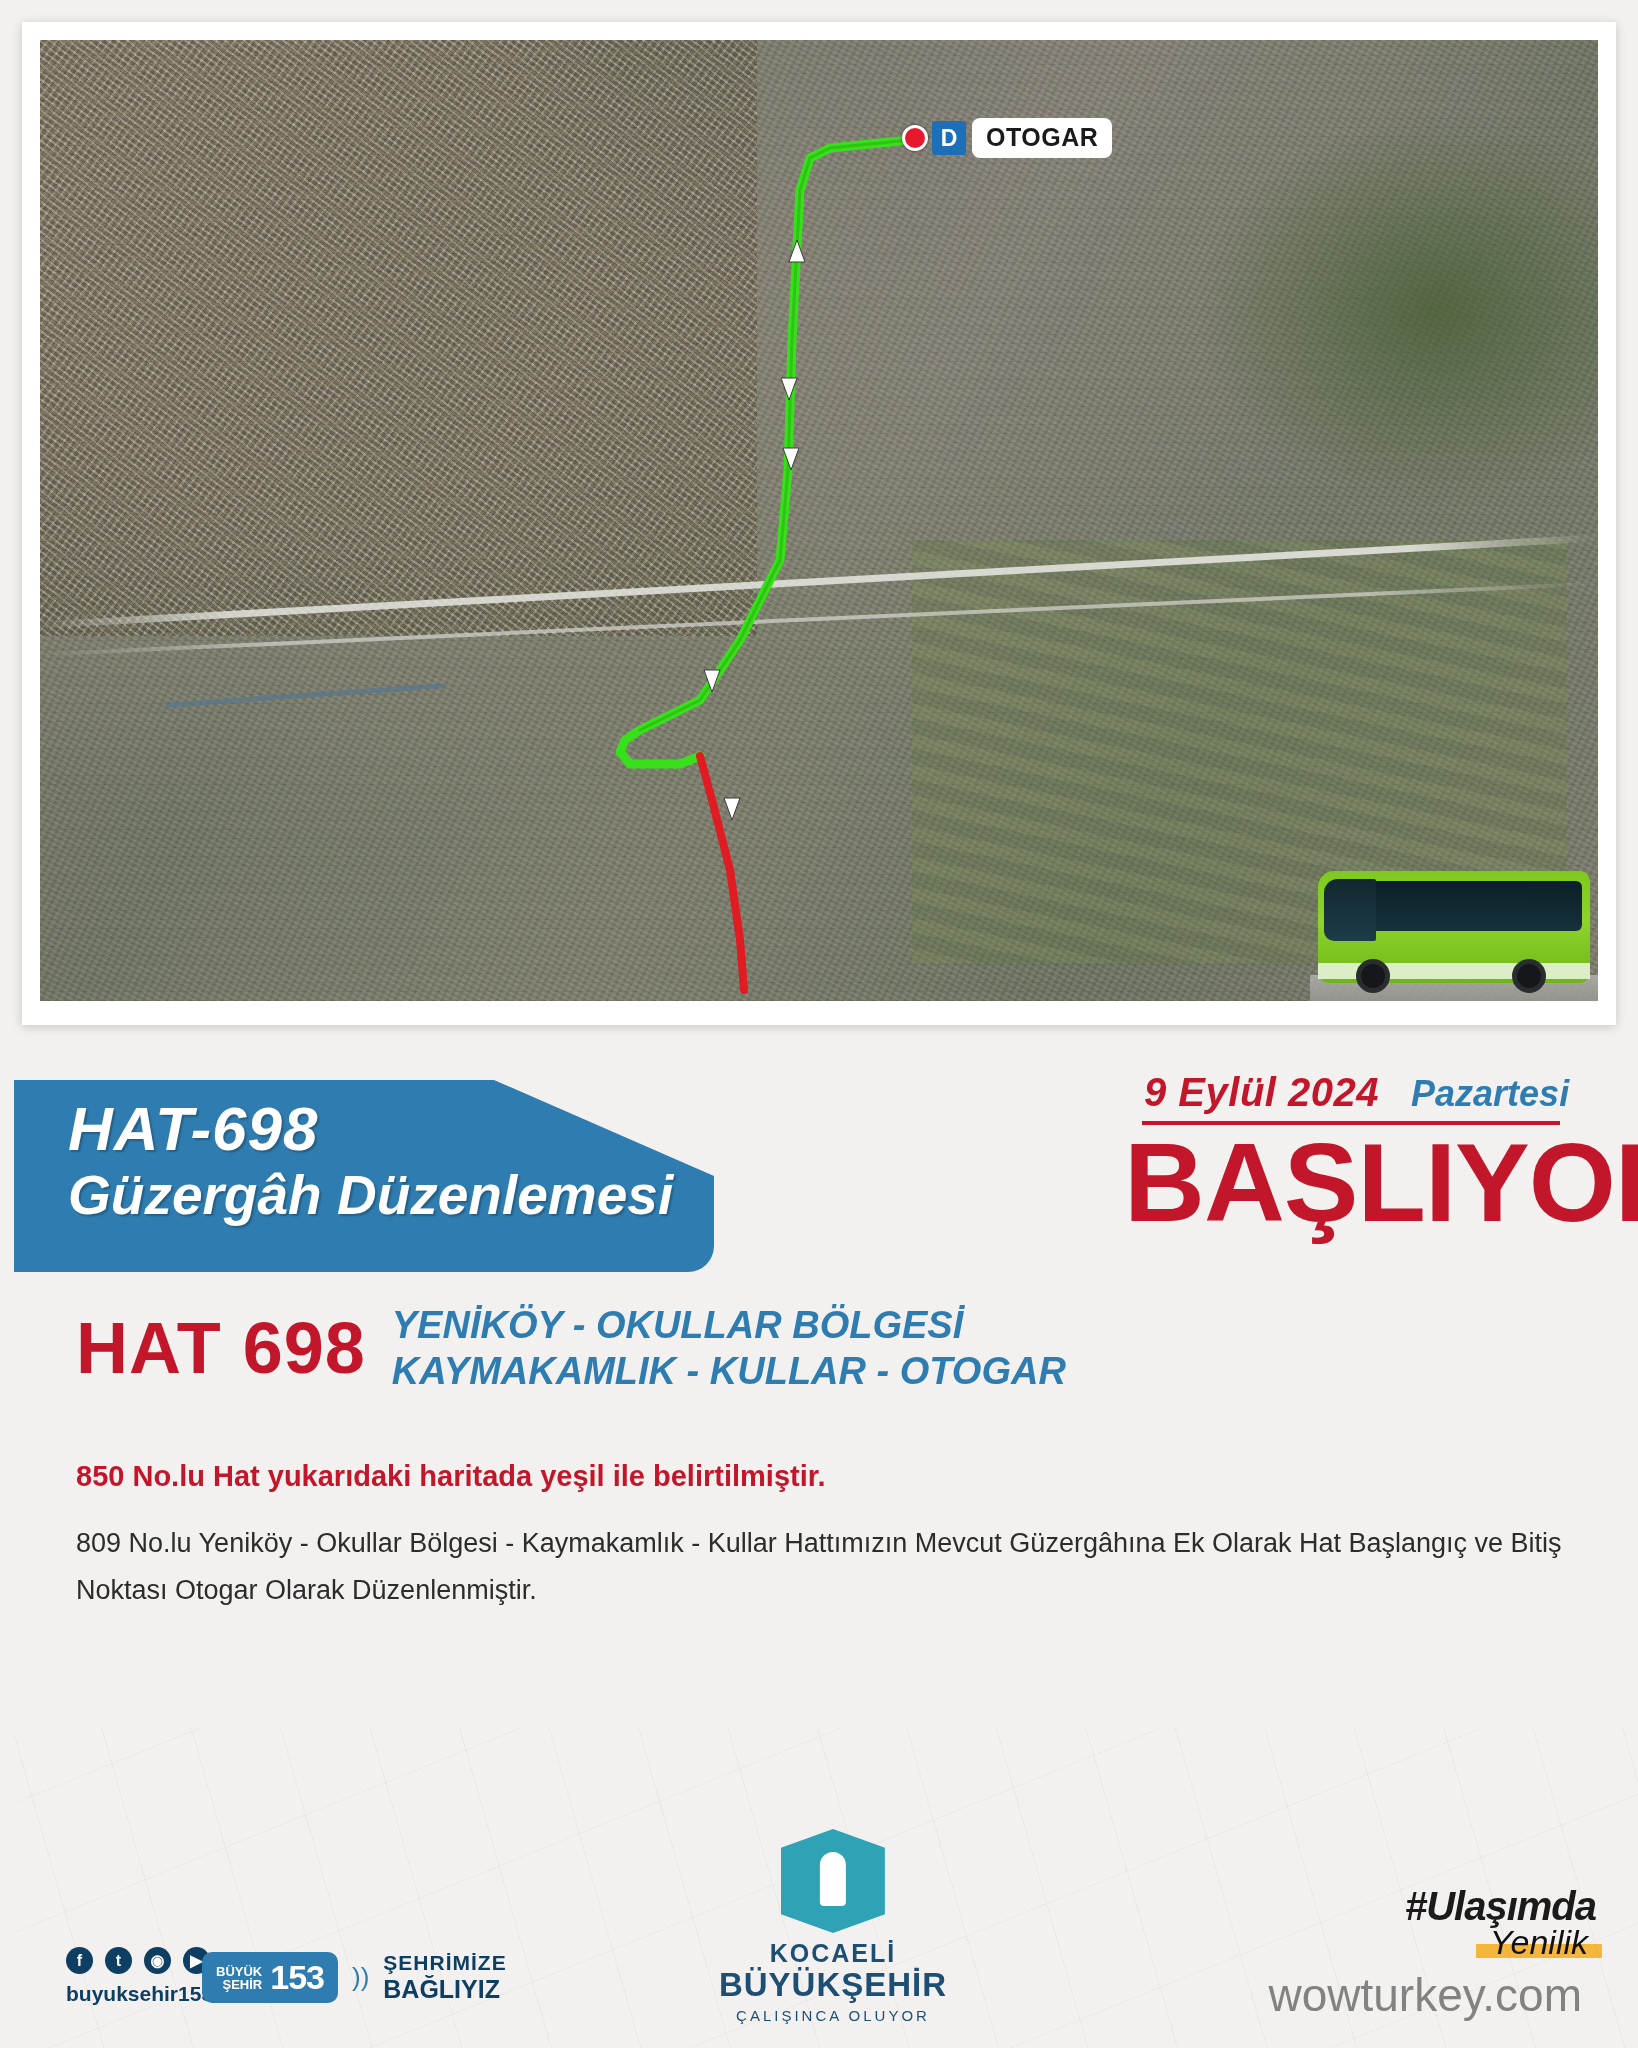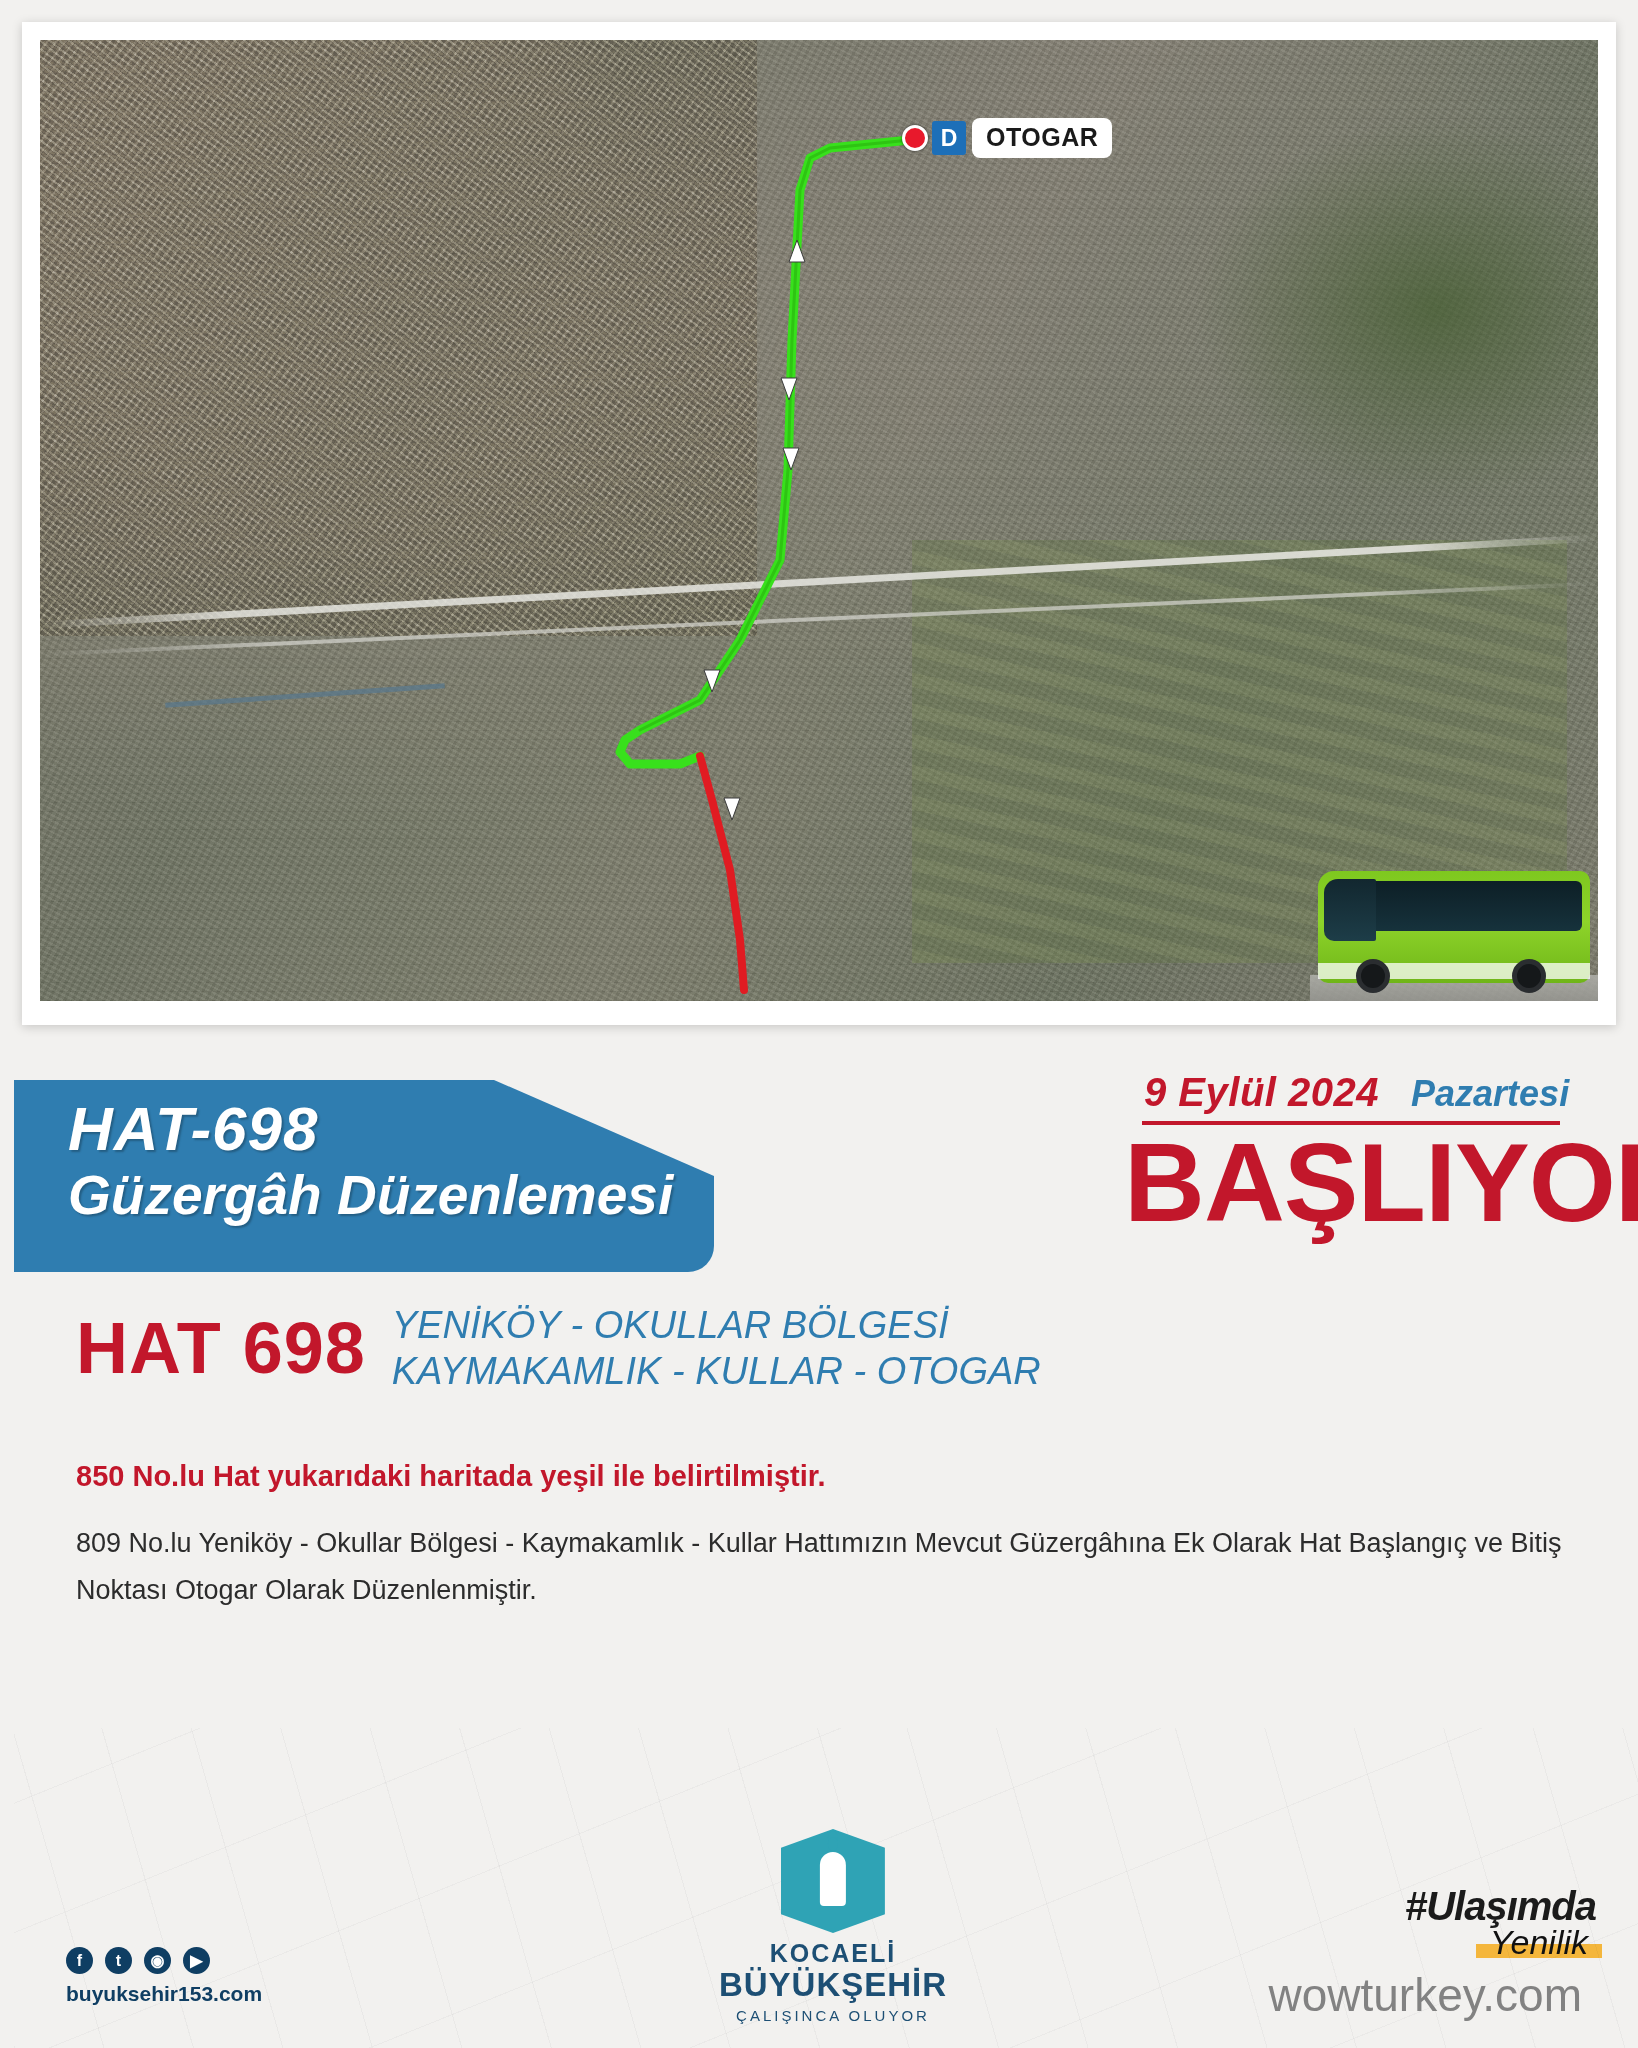--- a/index.html
+++ b/index.html
@@ -184,21 +184,21 @@
     margin-left: 240px;
     font-size: 112px; font-weight: bold; color: #c2172b;
     letter-spacing: -1px; line-height: 1.0; margin-top: 2px;
   }
 
   .route-title { position:absolute; left: 62px; top: 262px; display:flex; align-items:center; gap: 26px; }
   .route-title .hat {
     font-size: 72px; font-weight: bold; color: #c2172b; letter-spacing: 1px;
     white-space: nowrap;
   }
-  .route-title .lines { color: #2f7db0; font-style: italic; font-weight: normal; }
+  .route-title .lines { color: #2f7db0; font-style: italic; font-weight: bold; }
   .route-title .lines div { font-size: 38px; line-height: 1.22; white-space: nowrap; }
 
   .note-red {
     position:absolute; left: 62px; top: 420px;
     font-size: 29px; font-weight: bold; color: #c2172b;
   }
   .note-body {
     position:absolute; left: 62px; top: 480px; width: 1520px;
     font-size: 27px; color: #2c2c2c; line-height: 1.75;
   }
@@ -355,20 +355,34 @@
     <div class="social">
       <div class="icons">
         <div class="ic">f</div>
         <div class="ic">t</div>
         <div class="ic">◉</div>
         <div class="ic">▶</div>
       </div>
       <div class="site">buyuksehir153.com</div>
     </div>
 
+    <div class="b153">
+      <div class="pill">
+        <div class="small">
+          <div>BÜYÜK</div>
+          <div>ŞEHİR</div>
+        </div>
+        <div class="num">153</div>
+      </div>
+      <div class="wave">))</div>
+      <div class="txt">
+        <div class="t1">ŞEHRİMİZE</div>
+        <div class="t2">BAĞLIYIZ</div>
+      </div>
+    </div>
 
     <div class="brand">
       <div class="mark"></div>
       <div class="n1">KOCAELİ</div>
       <div class="n2">BÜYÜKŞEHİR</div>
       <div class="n3">ÇALIŞINCA OLUYOR</div>
     </div>
 
     <div class="slogan">
       <div class="s1">#Ulaşımda</div>

